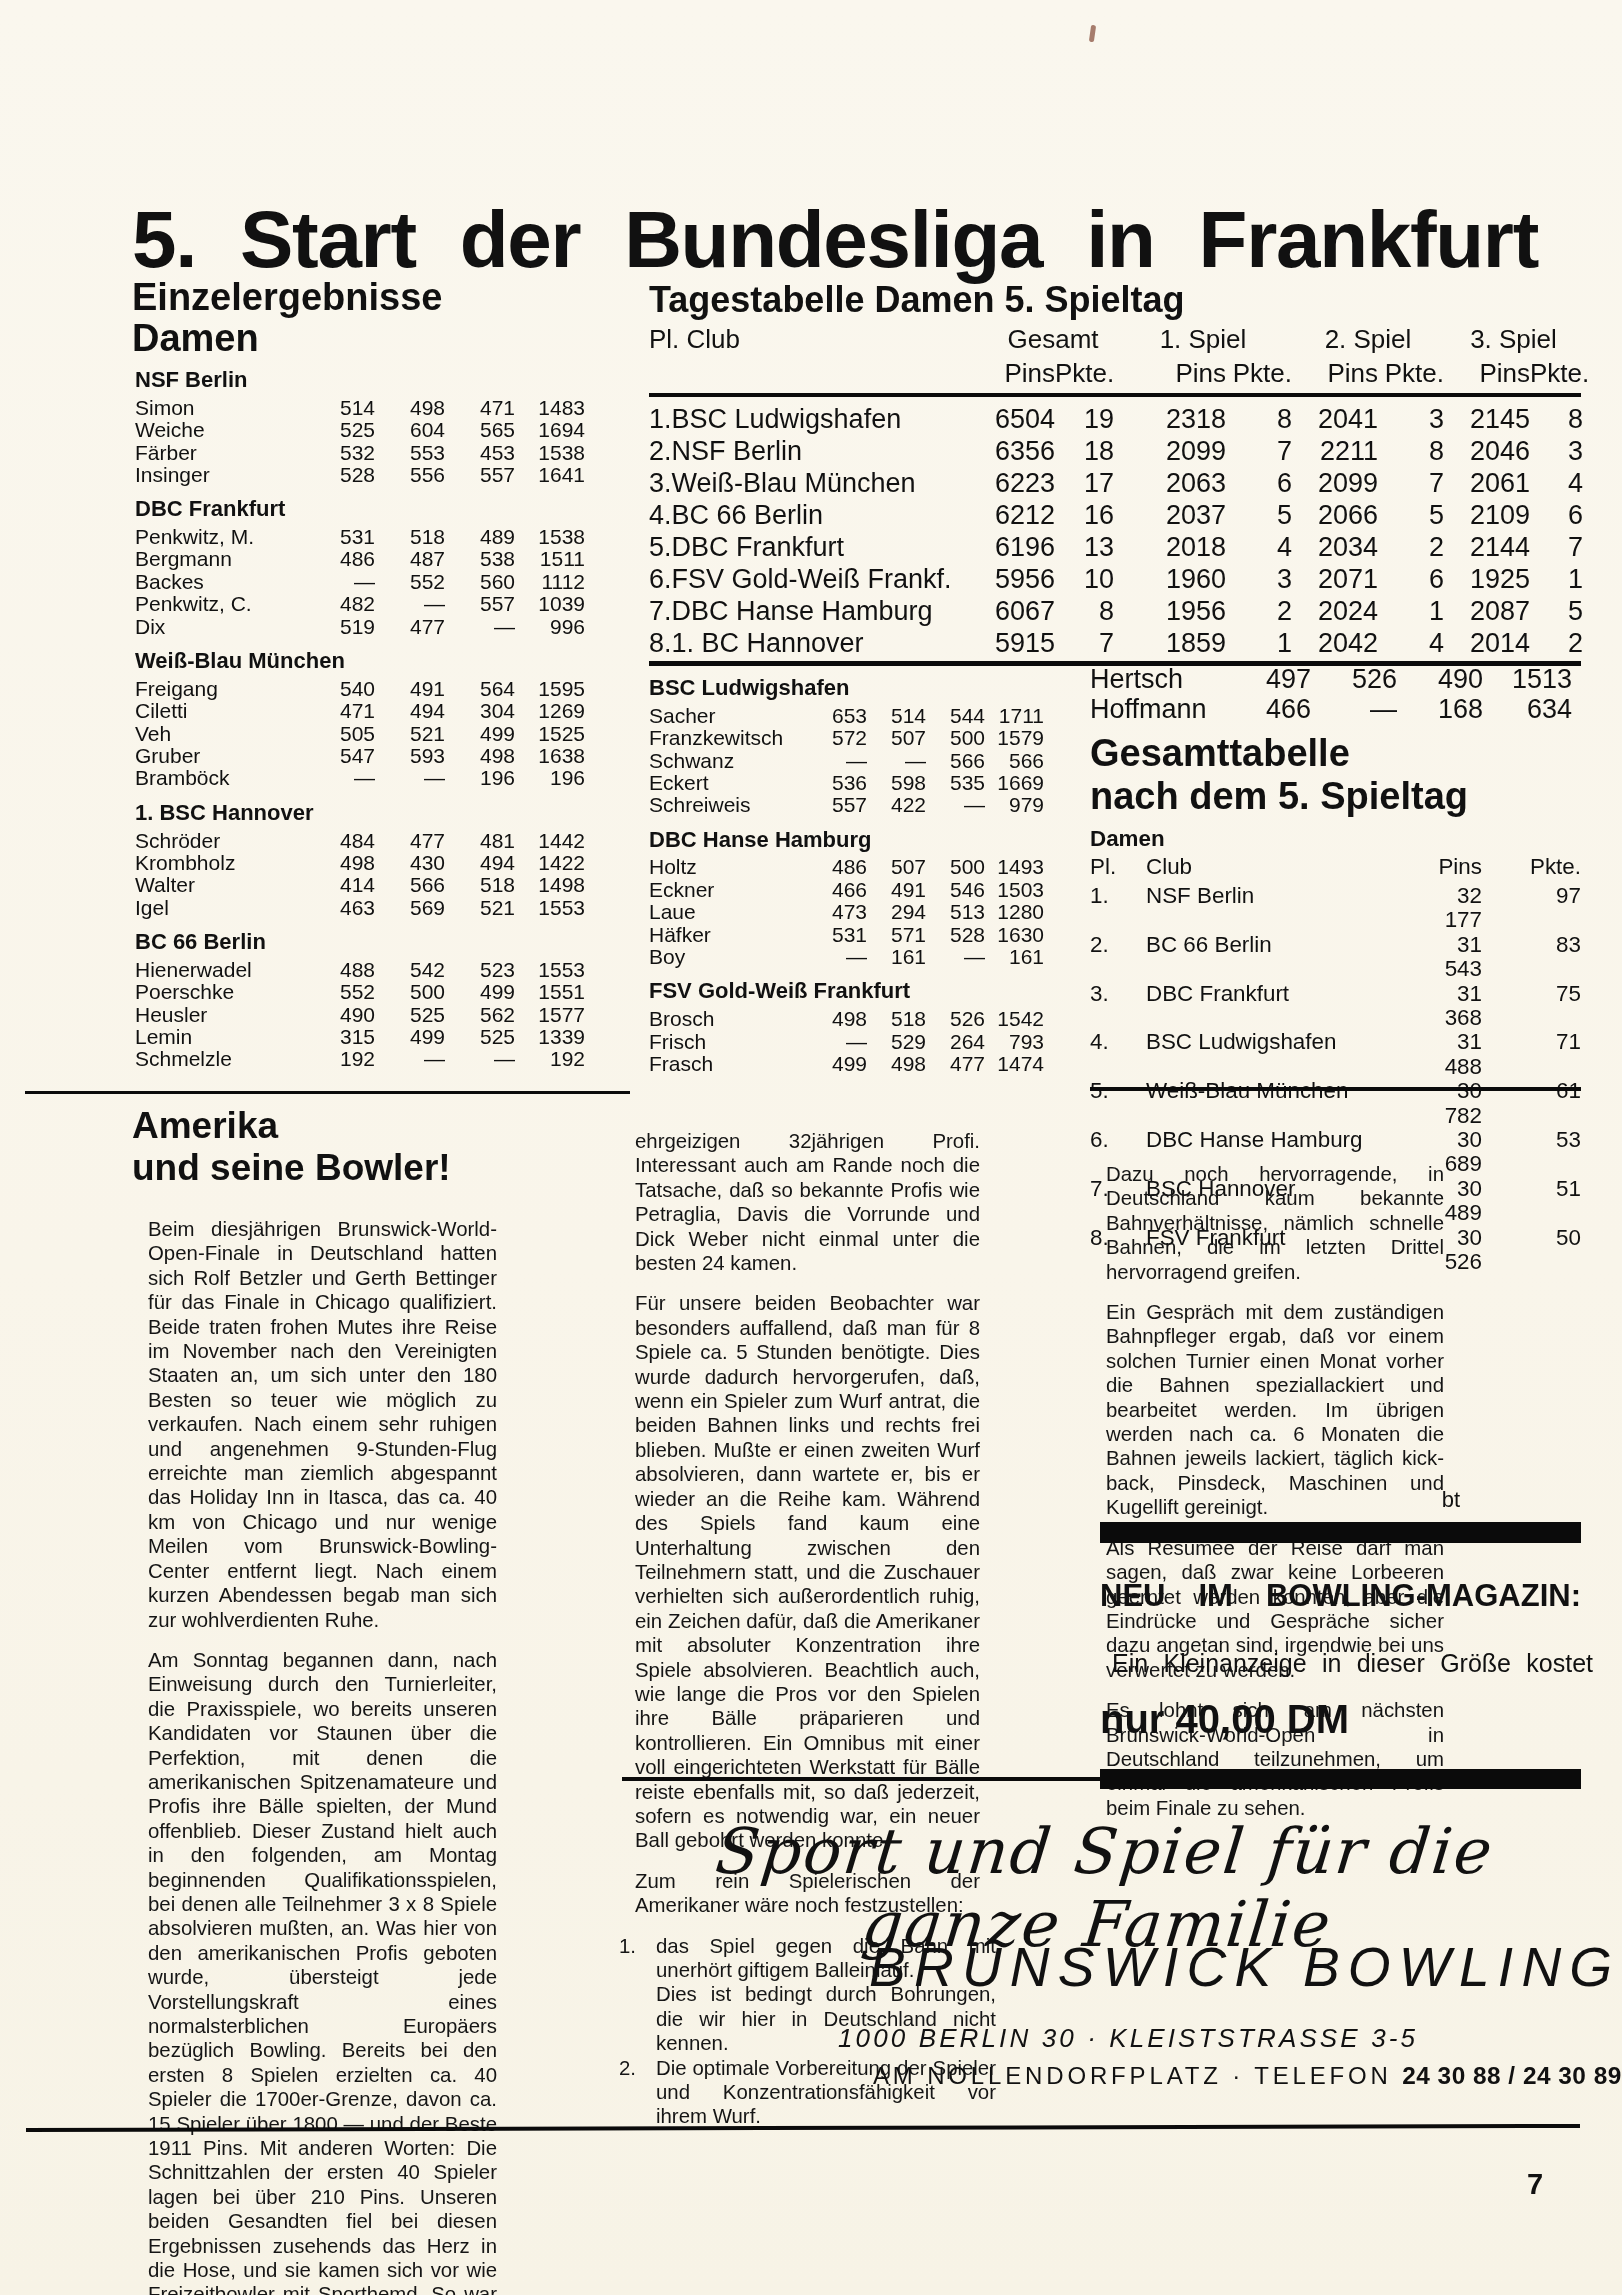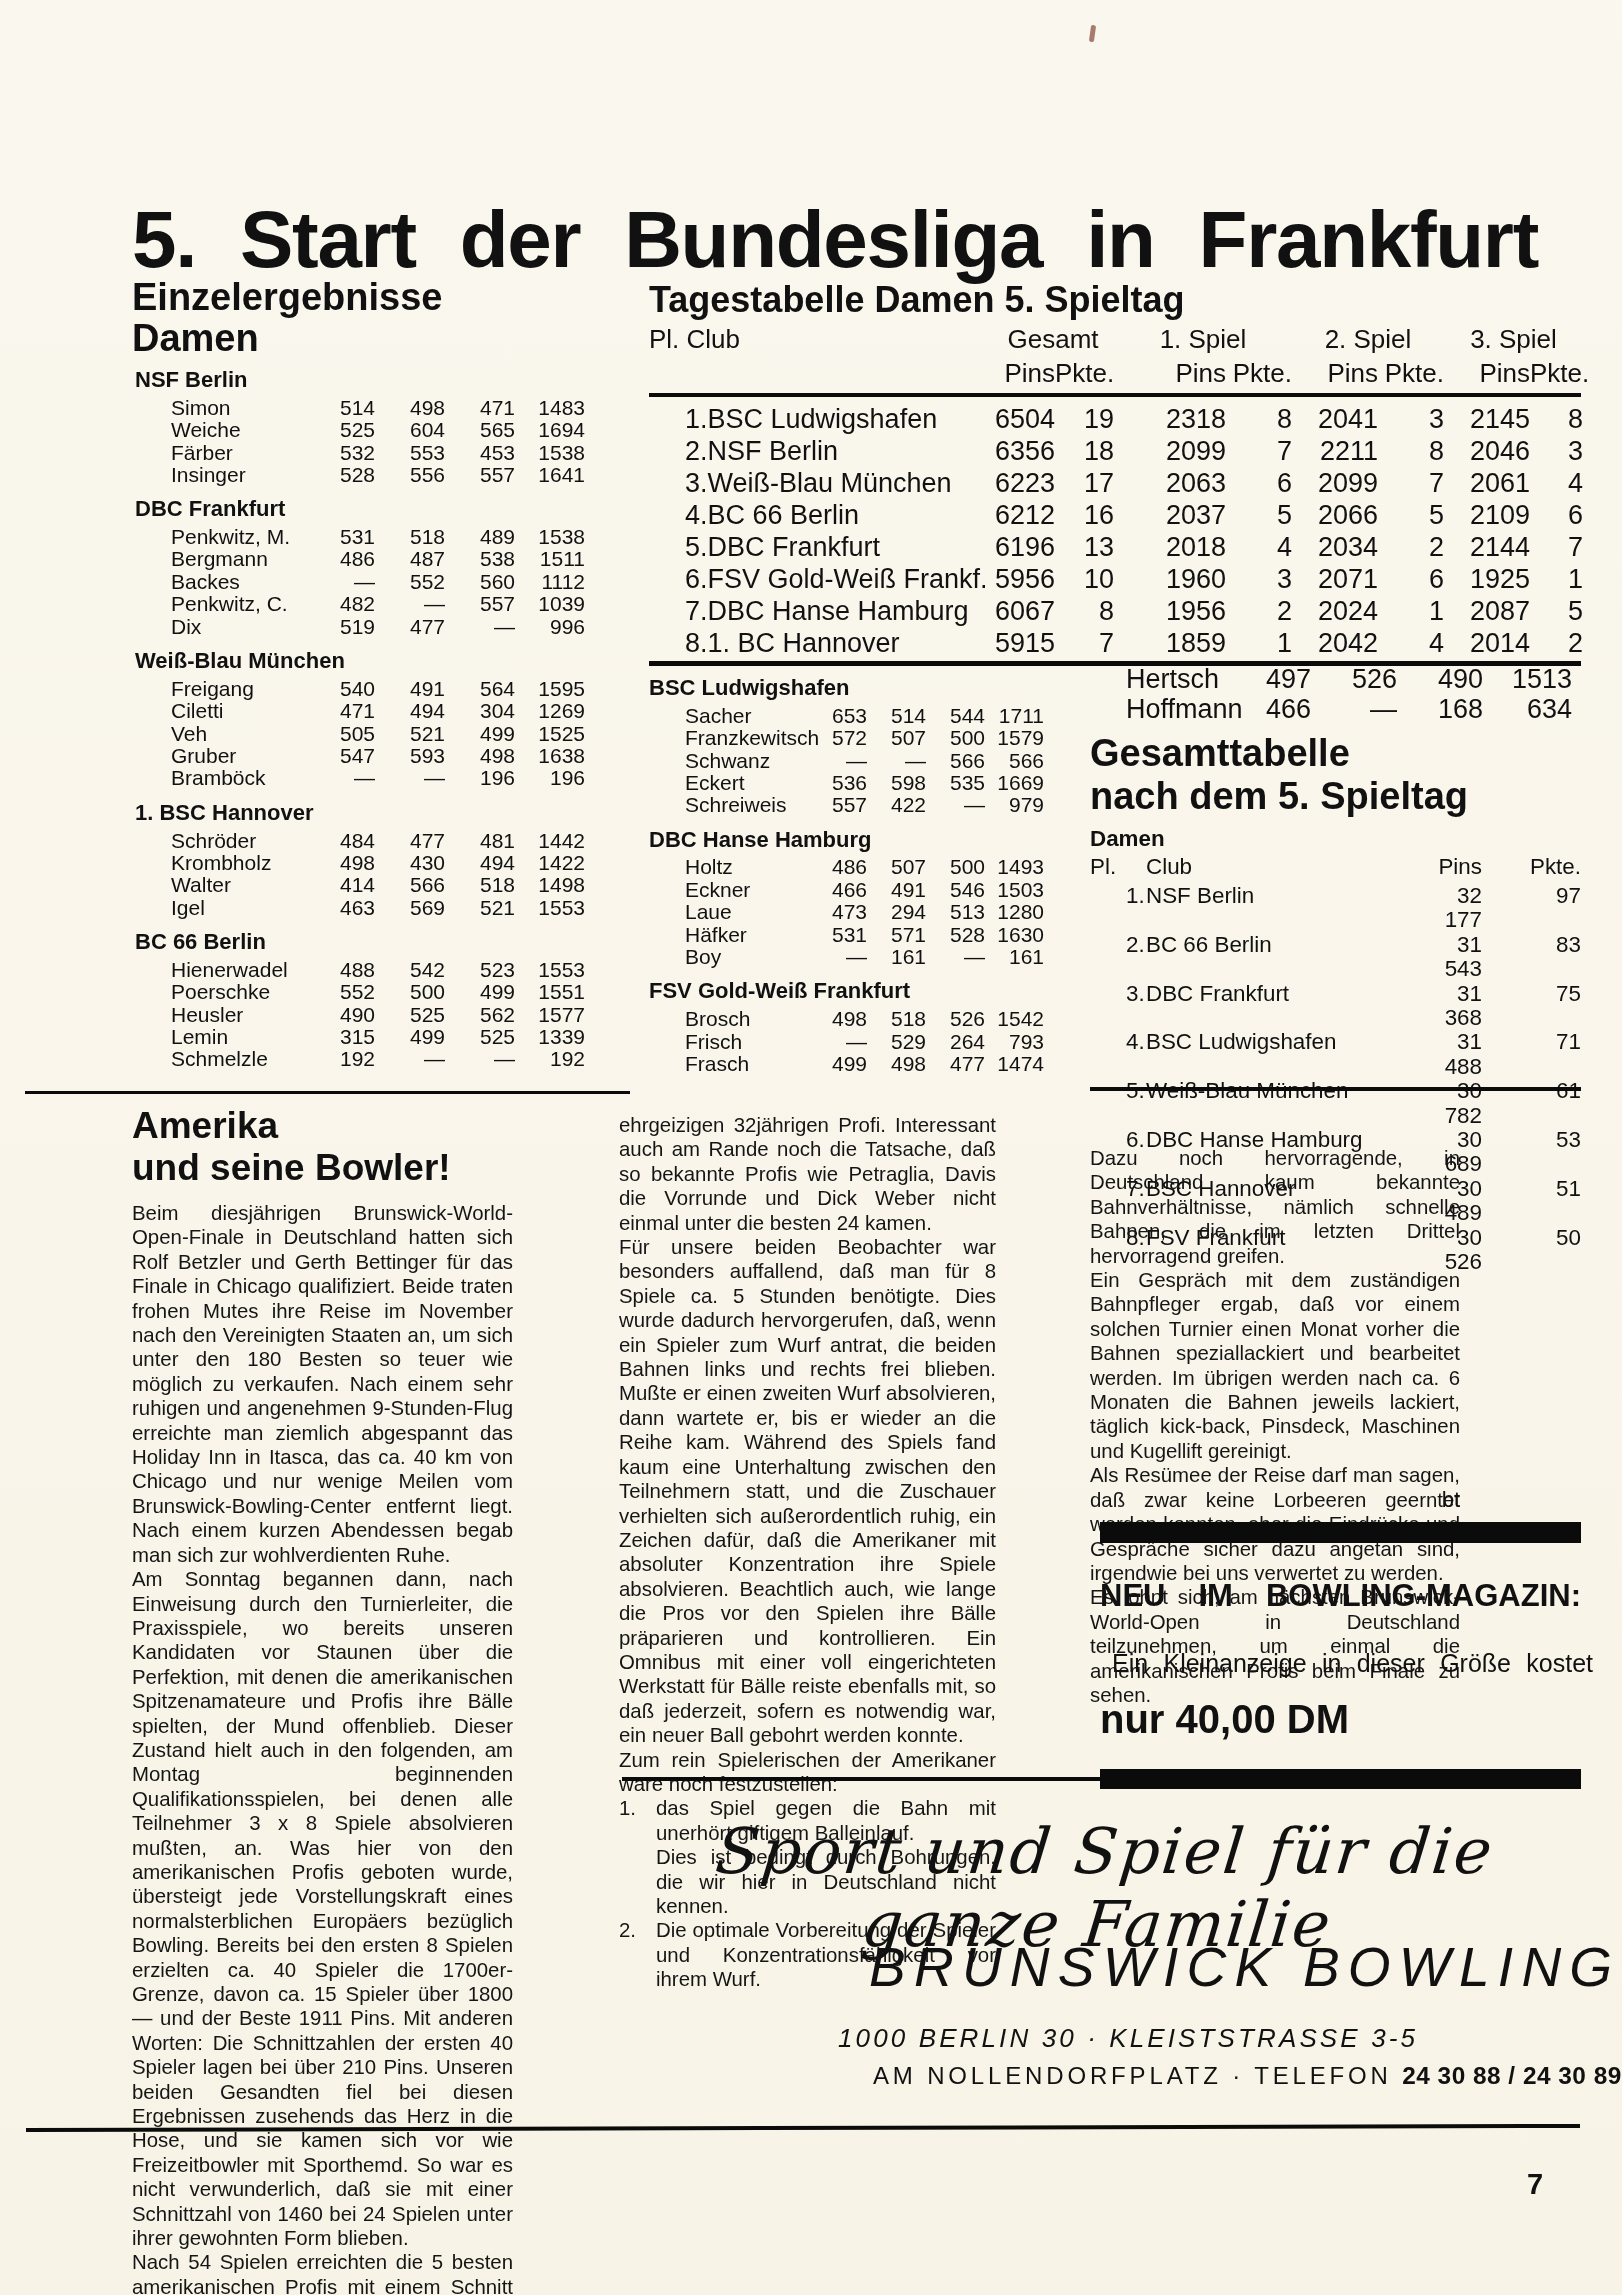--- a/index.html
+++ b/index.html
@@ -15,21 +15,21 @@
          font-size:80px;font-weight:bold;letter-spacing:-1.3px;white-space:nowrap;}
   
   .h-section{font-weight:bold;font-size:38px;line-height:41px;}
   #left-heading{left:132px;top:277px;}
   #day-heading{left:649px;top:279px;font-weight:bold;font-size:36px;}
   
   .team h3{margin:12px 0 5.3px 0;font-size:22px;font-weight:bold;line-height:22.4px;}
   .team:first-child h3{margin-top:0;}
   .trow{line-height:22.4px;font-size:21px;}
   .trow span{display:block;text-align:right;}
-  .trow span:first-child{text-align:left;margin-left:36px;}
+  .trow span:first-child{text-align:left;}
   #left-teams{left:135px;top:369px;width:461px;}
   #left-teams .trow{display:grid;grid-template-columns:170px 70px 70px 70px 70px;}
   #middle-teams{left:649px;top:677px;width:408px;}
   #middle-teams .trow{display:grid;grid-template-columns:159px 59px 59px 59px 59px;}
   
   .day-grid{display:grid;grid-template-columns:343px 63px 59px 112px 66px 86px 66px 86px 53px;}
   #day-head1{left:649px;top:324px;width:932px;font-size:26px;}
   #day-head2{left:649px;top:358px;width:932px;font-size:26px;}
   #day-head1 .g{grid-column:span 2;text-align:center;}
   #day-head1 .pl,#day-head2 .pl{text-align:left;}
@@ -45,21 +45,21 @@
   #total-damen{left:1090px;top:826px;font-size:22.4px;font-weight:bold;}
   #total-head{left:1090px;top:854px;width:491px;display:grid;grid-template-columns:56px 277px 59px 99px;font-size:22.4px;}
   #total-head span{text-align:right;}
   #total-head span:nth-child(1),#total-head span:nth-child(2){text-align:left;}
   #total-rows{left:1090px;top:884px;width:491px;}
   #total-rows .trow{display:grid;grid-template-columns:56px 277px 59px 99px;line-height:24.4px;font-size:22.4px;}
   #total-rows .trow span:nth-child(2){text-align:left;}
   
   #article-heading{left:132px;top:1105px;font-size:37px;line-height:42px;font-weight:bold;}
   .article-col{font-size:20.4px;line-height:24.4px;text-align:justify;color:#151515;}
-  .article-col p{margin:0;}
+  .article-col p{margin:16px;}
   #col1{left:132px;top:1201px;width:381px;}
   #col2{left:619px;top:1113px;width:377px;}
   #col3{left:1090px;top:1146px;width:370px;}
   .li{display:flex;margin:0;}
   .li .num{width:37px;flex:none;}
   .li .body{flex:1;white-space:pre-line;text-align:justify;}
   #signature{left:1090px;top:1487px;width:370px;text-align:right;font-size:22px;}
   
   #neu-line1{left:1100px;top:1578px;width:481px;font-size:31px;font-weight:bold;
              text-align:justify;text-align-last:justify;}

